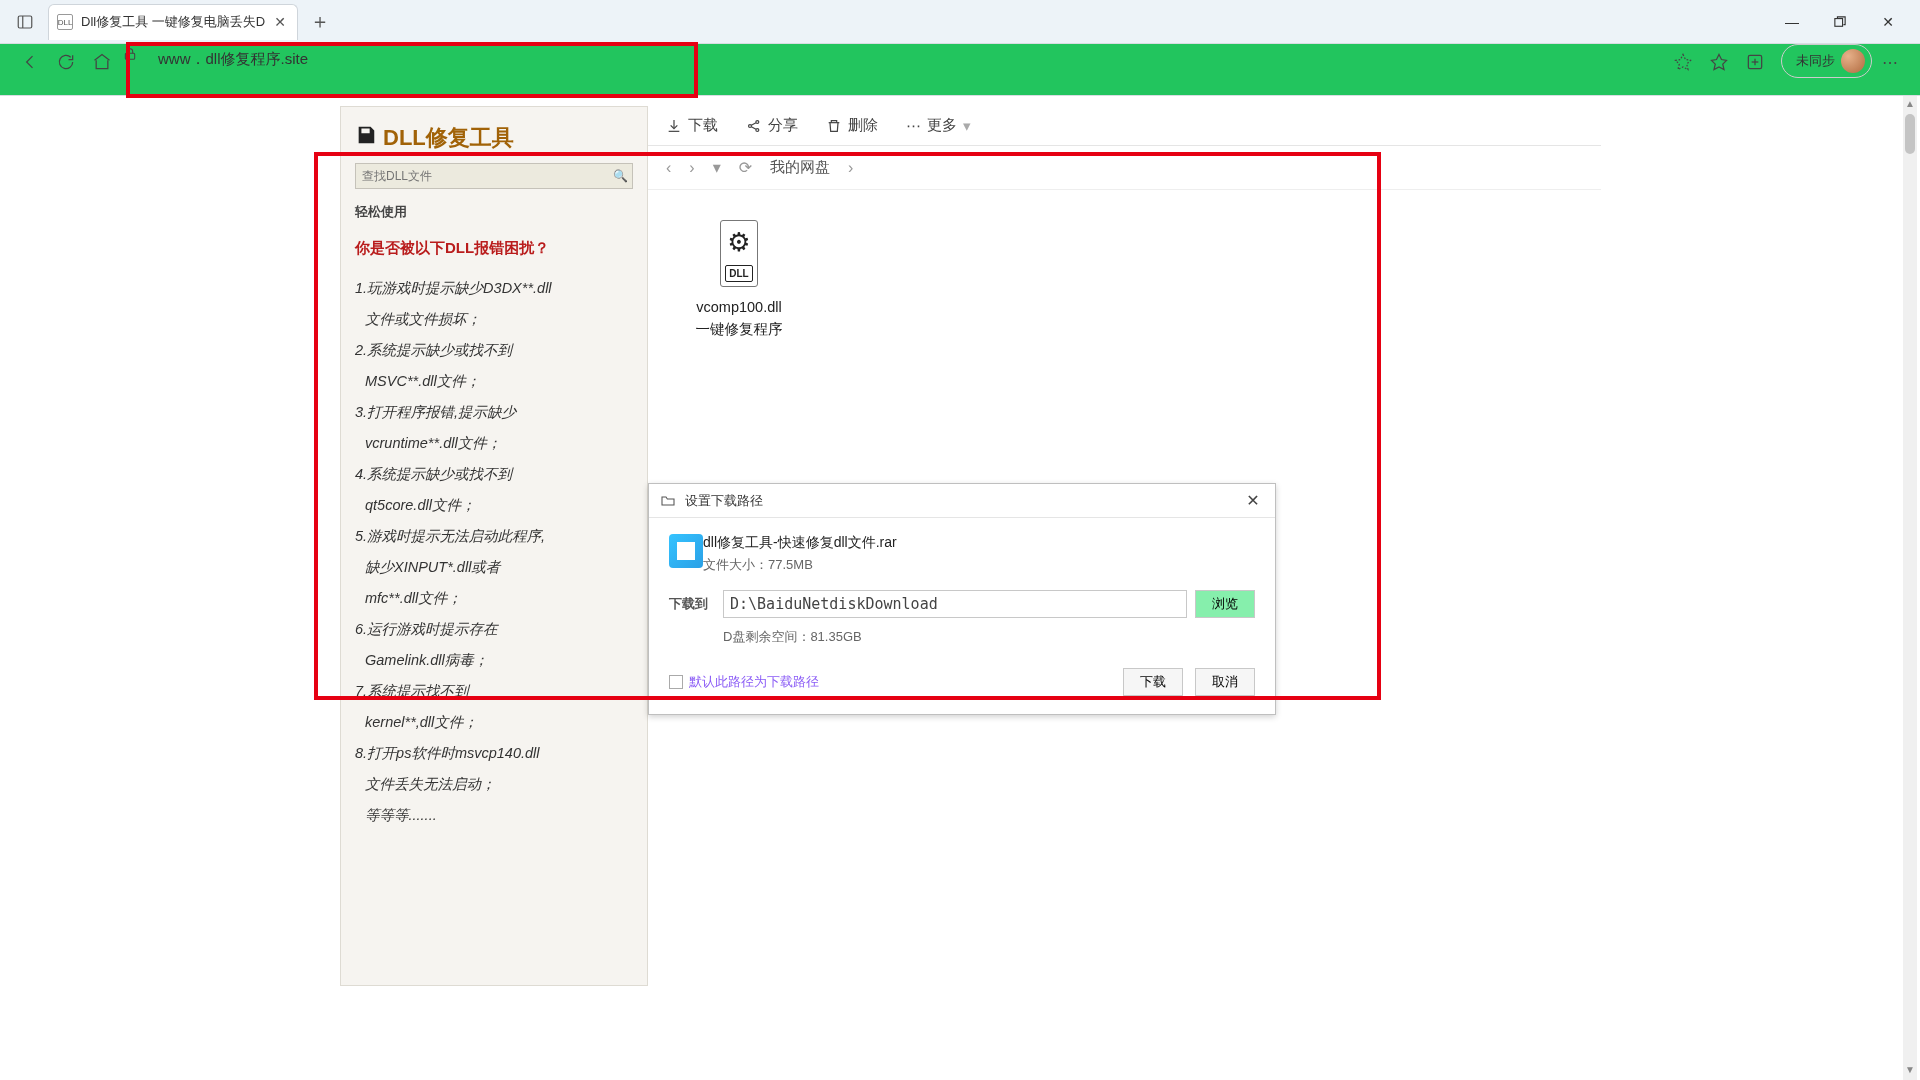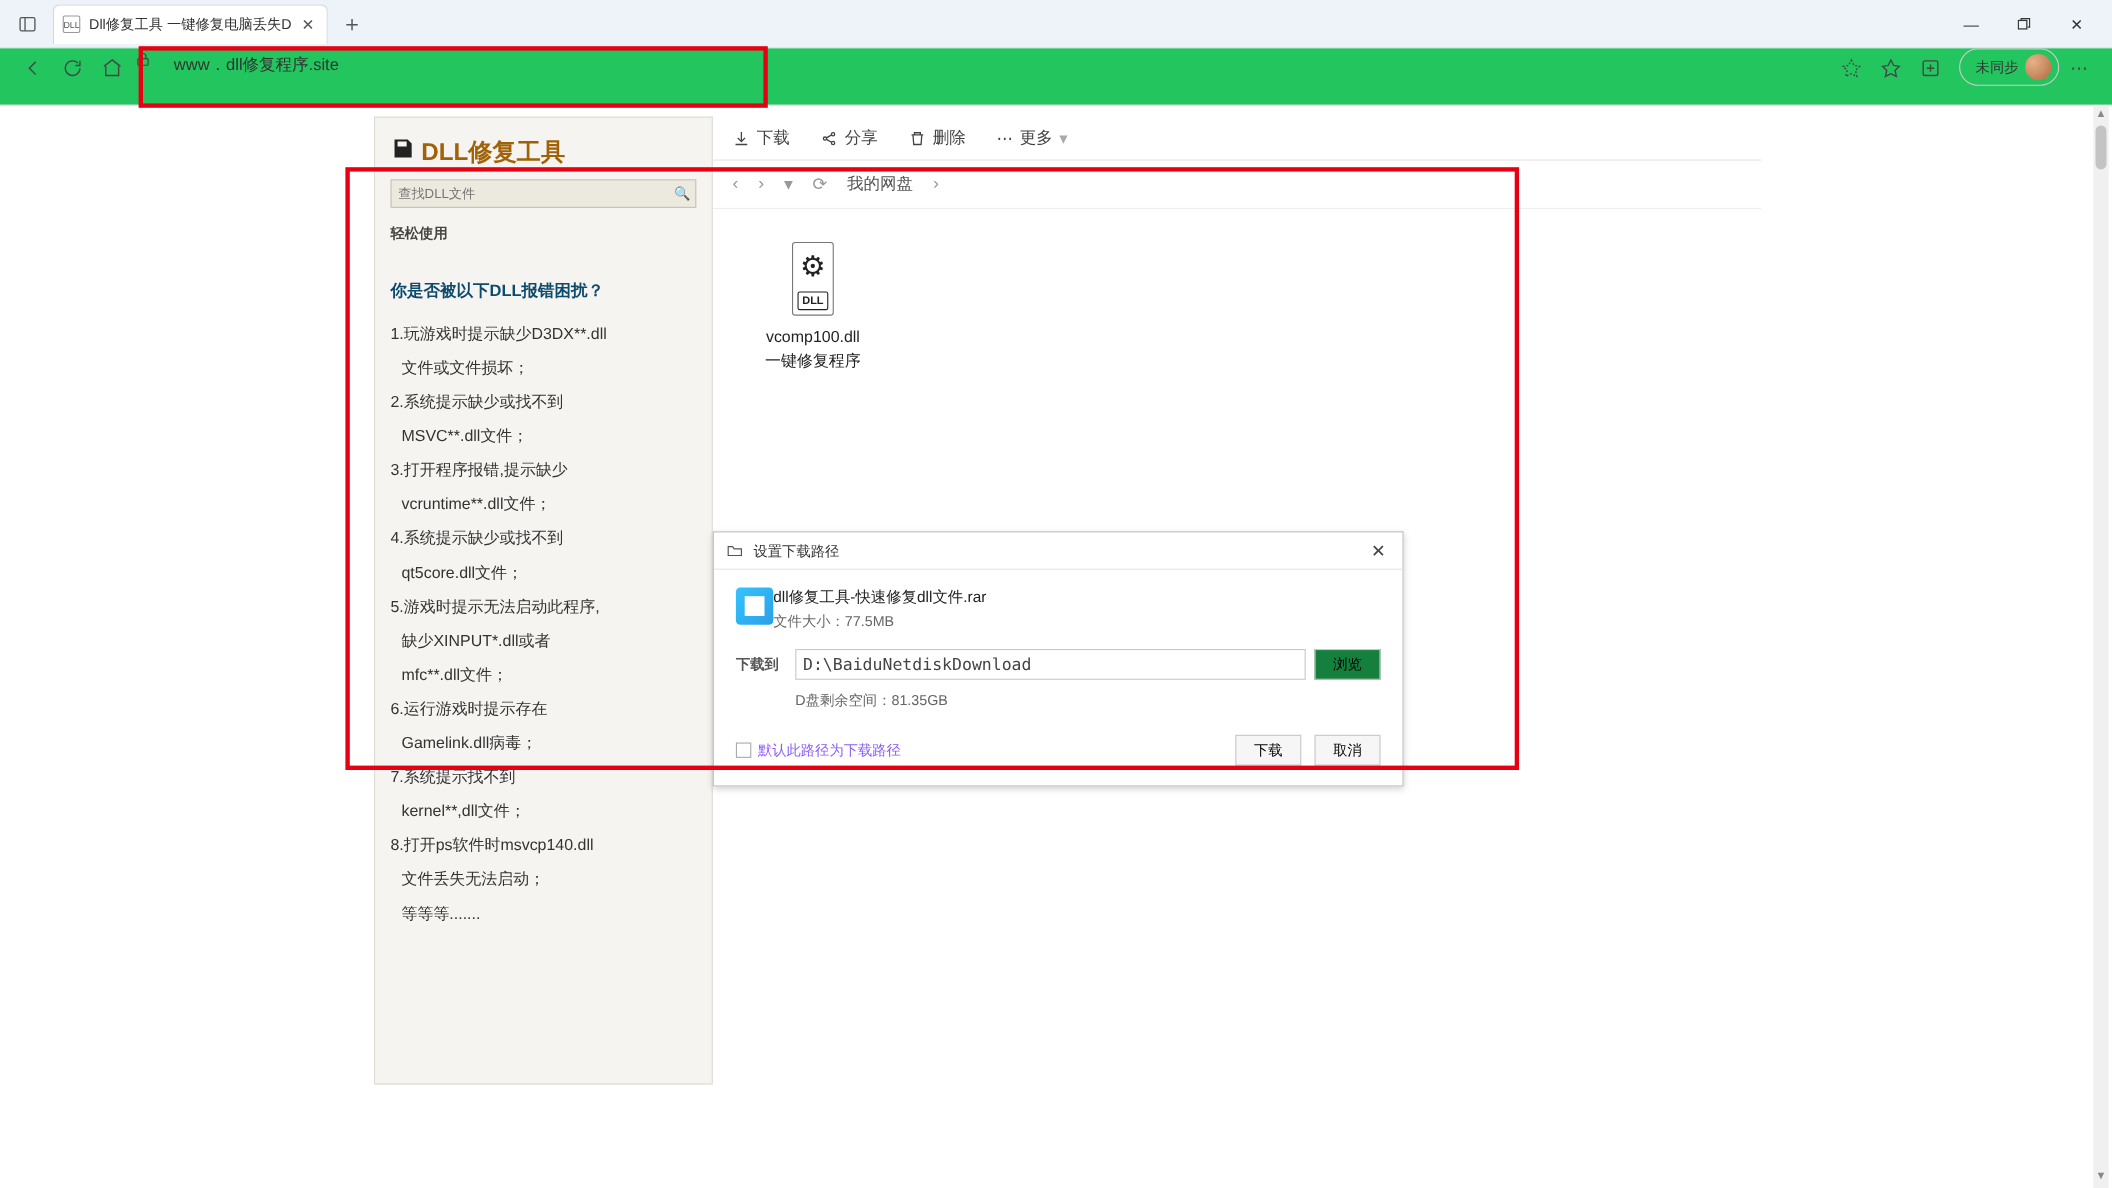--- a/index.html
+++ b/index.html
@@ -29,23 +29,23 @@
 .callout-main { left:314px; top:152px; width:1067px; height:548px; }
 
 
 .page { position:absolute; left:0; top:96px; right:0; bottom:0; background:#fff; }
 .side-col { position:absolute; left:340px; top:10px; width:308px; background:#f6f4f0; border:1px solid #dedbd3; padding:16px 14px; height:880px; }
 .side-col h2 { font-size:22px; font-weight:bold; color:#a16207; display:flex; align-items:center; gap:6px; }
 .side-col .search { margin-top:10px; display:flex; border:1px solid #c5c2b9; background:#eceade; height:26px; align-items:center; }
 .side-col .search input { flex:1; border:none; background:transparent; padding:0 6px; font-size:12px; color:#666; }
 .side-col .search span { width:22px; text-align:center; color:#777; font-size:12px; }
 .side-col .pill { margin-top:14px; font-size:13px; font-weight:bold; color:#444; }
-.side-col .q { margin-top:34px; font-size:15px; font-weight:600; color:#0c4a6e; }
+.side-col .q { margin-top:18px; font-size:15px; font-weight:600; color:#b91c1c; }
 .side-col ol { list-style:none; margin-top:16px; font-size:14.5px; color:#333; line-height:2.0; }
-.side-col li { margin-bottom:2px; }
+.side-col li { margin-bottom:2px;font-style:italic; }
 
 .main-col { position:absolute; left:648px; top:10px; width:953px;}
 .toolbar { display:flex; gap:28px; align-items:center; height:40px; padding-left:18px; font-size:15px; color:#444; border-bottom:1px solid #e5e5e5; }
 .tool { display:flex; align-items:center; gap:6px; }
 .tool svg { width:16px; height:16px; stroke:#444; fill:none; stroke-width:1.8; }
 .crumbs { display:flex; align-items:center; gap:18px; height:44px; padding-left:18px; font-size:15px; color:#555; border-bottom:1px solid #eee; }
 .crumbs .nv { color:#999; font-size:16px; }
 .file-area { padding:30px 0 0 26px; }
 .file-item { width:130px; text-align:center; font-size:14.5px; color:#222; line-height:1.5; }
 .file-icon-box { display:inline-block; border:1px solid #777; border-radius:3px; padding:2px 4px; background:#fff; }
@@ -59,21 +59,21 @@
 .dlg .titlebar .close { margin-left:auto; border:none; background:transparent; font-size:16px; color:#444; width:24px; height:24px; }
 .dlg .body { padding:16px 20px 8px 20px; }
 .dlg .frow { display:flex; align-items:flex-start; gap:0; }
 .dlg .appic { width:34px; height:34px; border-radius:4px; background:linear-gradient(135deg,#35c3ff,#2aa0e6); display:flex; align-items:center;justify-content:center; }
 .dlg .appic div { width:18px;height:18px;background:#fff; }
 .dlg .fname { font-size:14px; color:#222; }
 .dlg .fsize { font-size:13px; color:#666; margin-top:4px; }
 .dlg .pathrow { display:flex; align-items:center; margin-top:16px; gap:8px; }
 .dlg .pathrow label { color:#555; font-size:13px; width:46px;font-weight:bold; }
 .dlg .pathrow input { flex:1; height:28px; border:1px solid #c8c8c8; padding:0 6px; font-size:15px; font-family:Consolas,monospace; color:#444; }
-.dlg .pathrow button { height:28px; width:60px; border:1px solid #c8c8c8; background:#15803d; font-size:13px; }
+.dlg .pathrow button { height:28px; width:60px; border:1px solid #c8c8c8; background:#86efac; font-size:13px; }
 .dlg .space { margin-left:54px; margin-top:10px; color:#666; font-size:13px; }
 .dlg .footer { display:flex; align-items:center; padding:14px 20px 18px 20px; }
 .dlg .footer .chk { display:flex; align-items:center; gap:6px; color:#8b5cf6; }
 .dlg .footer .chk .box { width:14px;height:14px;border:1px solid #aaa; }
 .dlg .footer .btns { margin-left:auto; display:flex; gap:12px; }
 .dlg .footer .btns button { height:28px; width:60px; border:1px solid #c8c8c8; background:#f6f6f6; font-size:13px; }
 
 .scrollbar-v { position:absolute; right:3px; top:96px; width:14px; height:calc(100% - 96px); background:#f0f0f0; }
 .scrollbar-v .thumb { position:absolute; left:2px; top:18px; width:10px; height:40px; background:#c4c4c4; border-radius:5px; }
 .scrollbar-v .arrow { position:absolute; left:0; width:14px; height:14px; color:#888; font-size:10px; text-align:center; }

